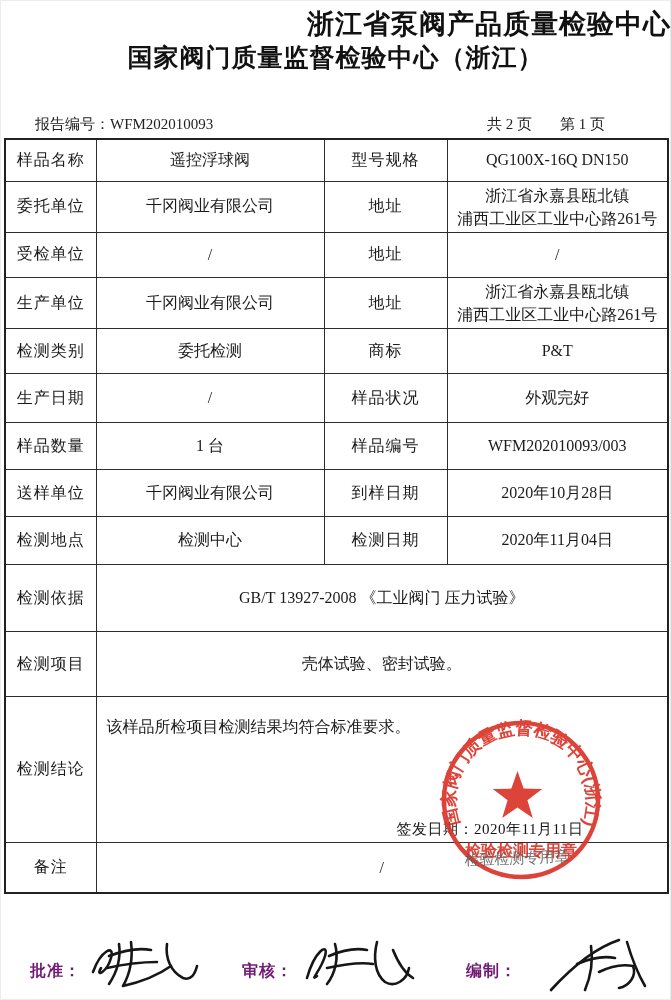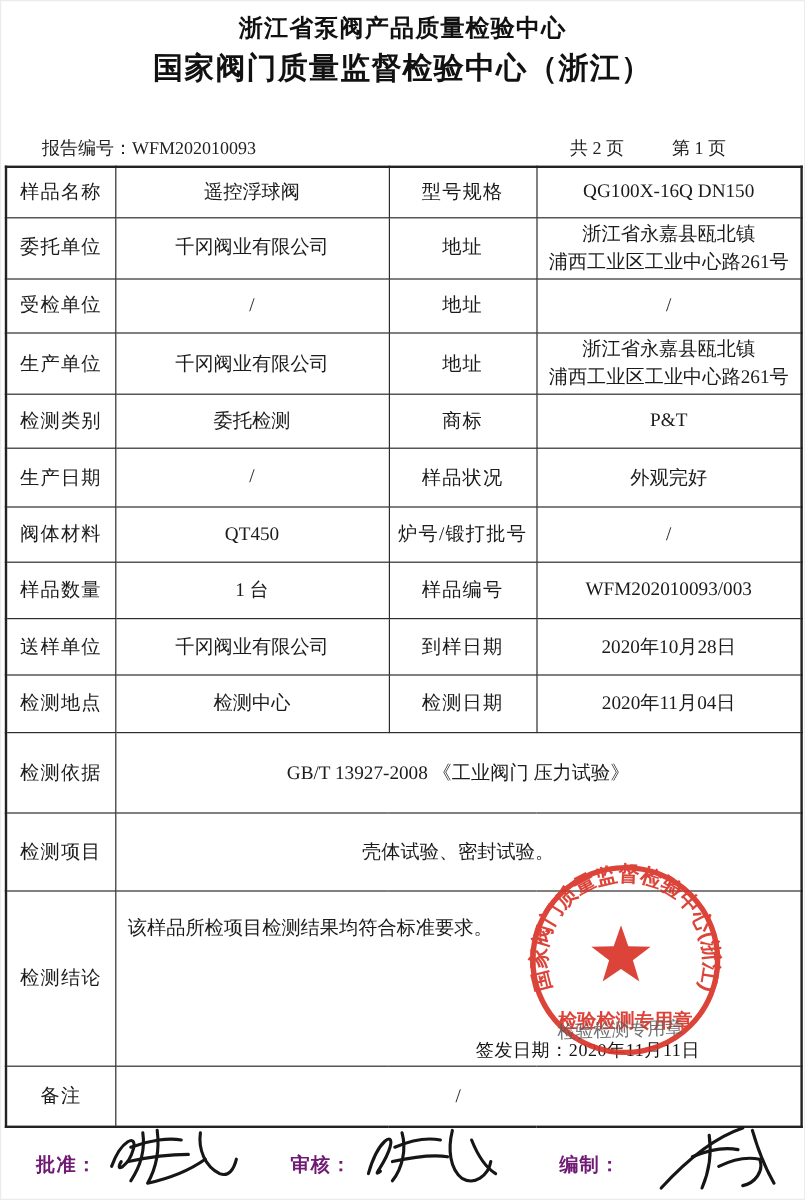--- a/index.html
+++ b/index.html
@@ -4,29 +4,29 @@
 <style>
   html,body{margin:0;padding:0;background:#ffffff;}
   .page{
     position:relative;width:671px;height:1000px;background:#fff;
     font-family:"Liberation Serif","DejaVu Serif",serif;color:#1b1b1b;overflow:hidden;
     box-shadow:inset 0 0 0 1px #ececec;
   }
   
   .header{position:absolute;top:0;left:0;width:671px;text-align:center;}
   .org1{margin-top:9px;font-family:"Liberation Sans","DejaVu Sans",sans-serif;
-        font-weight:bold;font-size:20px;line-height:30px;letter-spacing:1px;color:#111;}
+        font-weight:bold;font-size:27px;line-height:30px;letter-spacing:1px;color:#111;text-align:right;}
   .org2{margin-top:4px;font-family:"Liberation Sans","DejaVu Sans",sans-serif;
         font-weight:bold;font-size:25px;line-height:29px;letter-spacing:1px;color:#111;}
   .rtitle{margin-top:10px;font-family:"Liberation Sans","DejaVu Sans",sans-serif;
         font-weight:bold;font-size:34px;line-height:38px;letter-spacing:17px;padding-left:17px;color:#111;}
   .meta{position:absolute;top:115px;left:0;width:671px;box-sizing:border-box;
         padding:0 66px 0 35px;display:flex;justify-content:space-between;
         font-size:15px;line-height:18px;color:#222;}
-  .meta .gap{display:inline-block;margin-left:40px;}
+  .meta .gap{display:inline-block;margin-left:28px;}
   
   table.report{
     position:absolute;left:4px;top:138px;width:663px;table-layout:fixed;
     border-collapse:collapse;border:2px solid #222;
   }
   table.report td{
     border:1.5px solid #2d2d2d;text-align:center;vertical-align:middle;
     font-size:16px;color:#1b1b1b;padding:2px 4px;overflow:hidden;
   }
   td.lbl{letter-spacing:1px;}
@@ -100,26 +100,20 @@
       <td class="lbl">检测类别</td>
       <td>委托检测</td>
       <td class="lbl">商标</td>
       <td>P&amp;T</td>
     </tr>
     <tr class="h49">
       <td class="lbl">生产日期</td>
       <td>/</td>
       <td class="lbl">样品状况</td>
       <td>外观完好</td>
-    </tr>
-    <tr class="h46">
-      <td class="lbl">阀体材料</td>
-      <td>QT450</td>
-      <td class="lbl">炉号/锻打批号</td>
-      <td>/</td>
     </tr>
     <tr class="h47">
       <td class="lbl">样品数量</td>
       <td>1 台</td>
       <td class="lbl">样品编号</td>
       <td>WFM202010093/003</td>
     </tr>
     <tr class="h47">
       <td class="lbl">送样单位</td>
       <td>千冈阀业有限公司</td>

